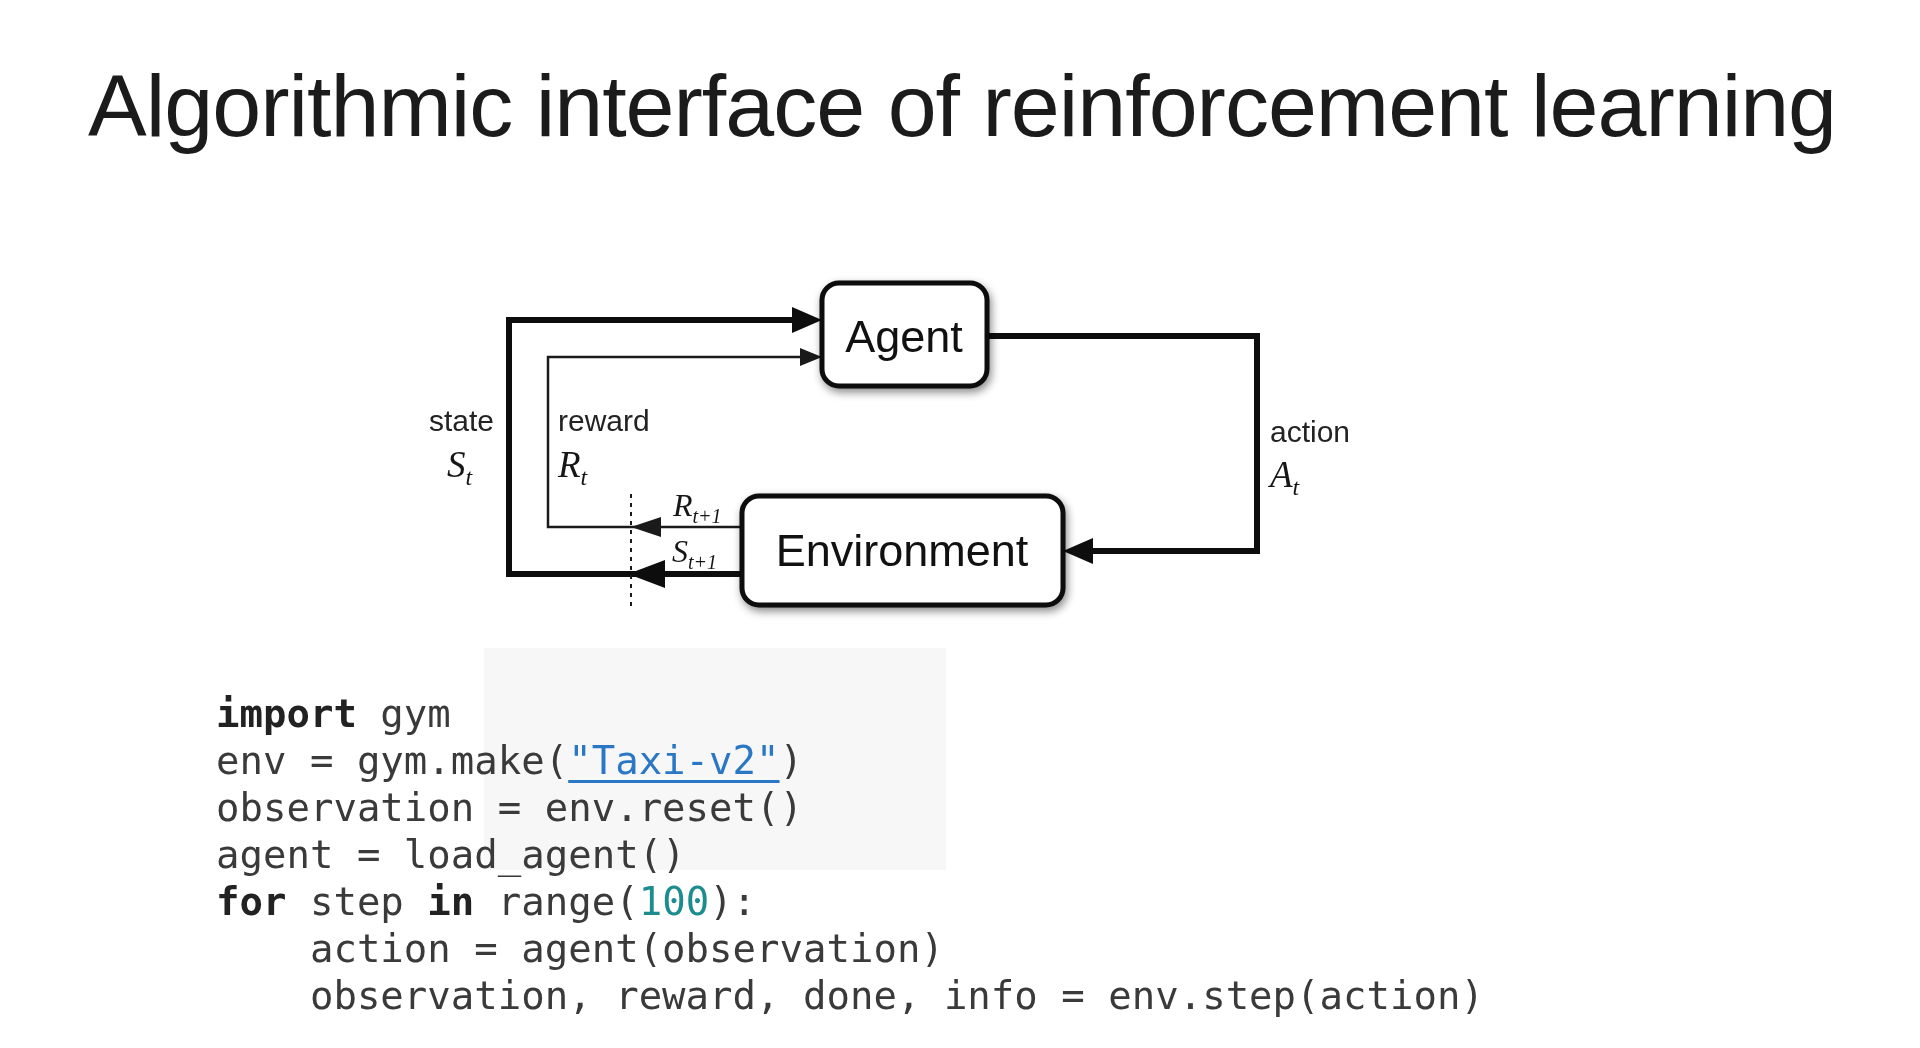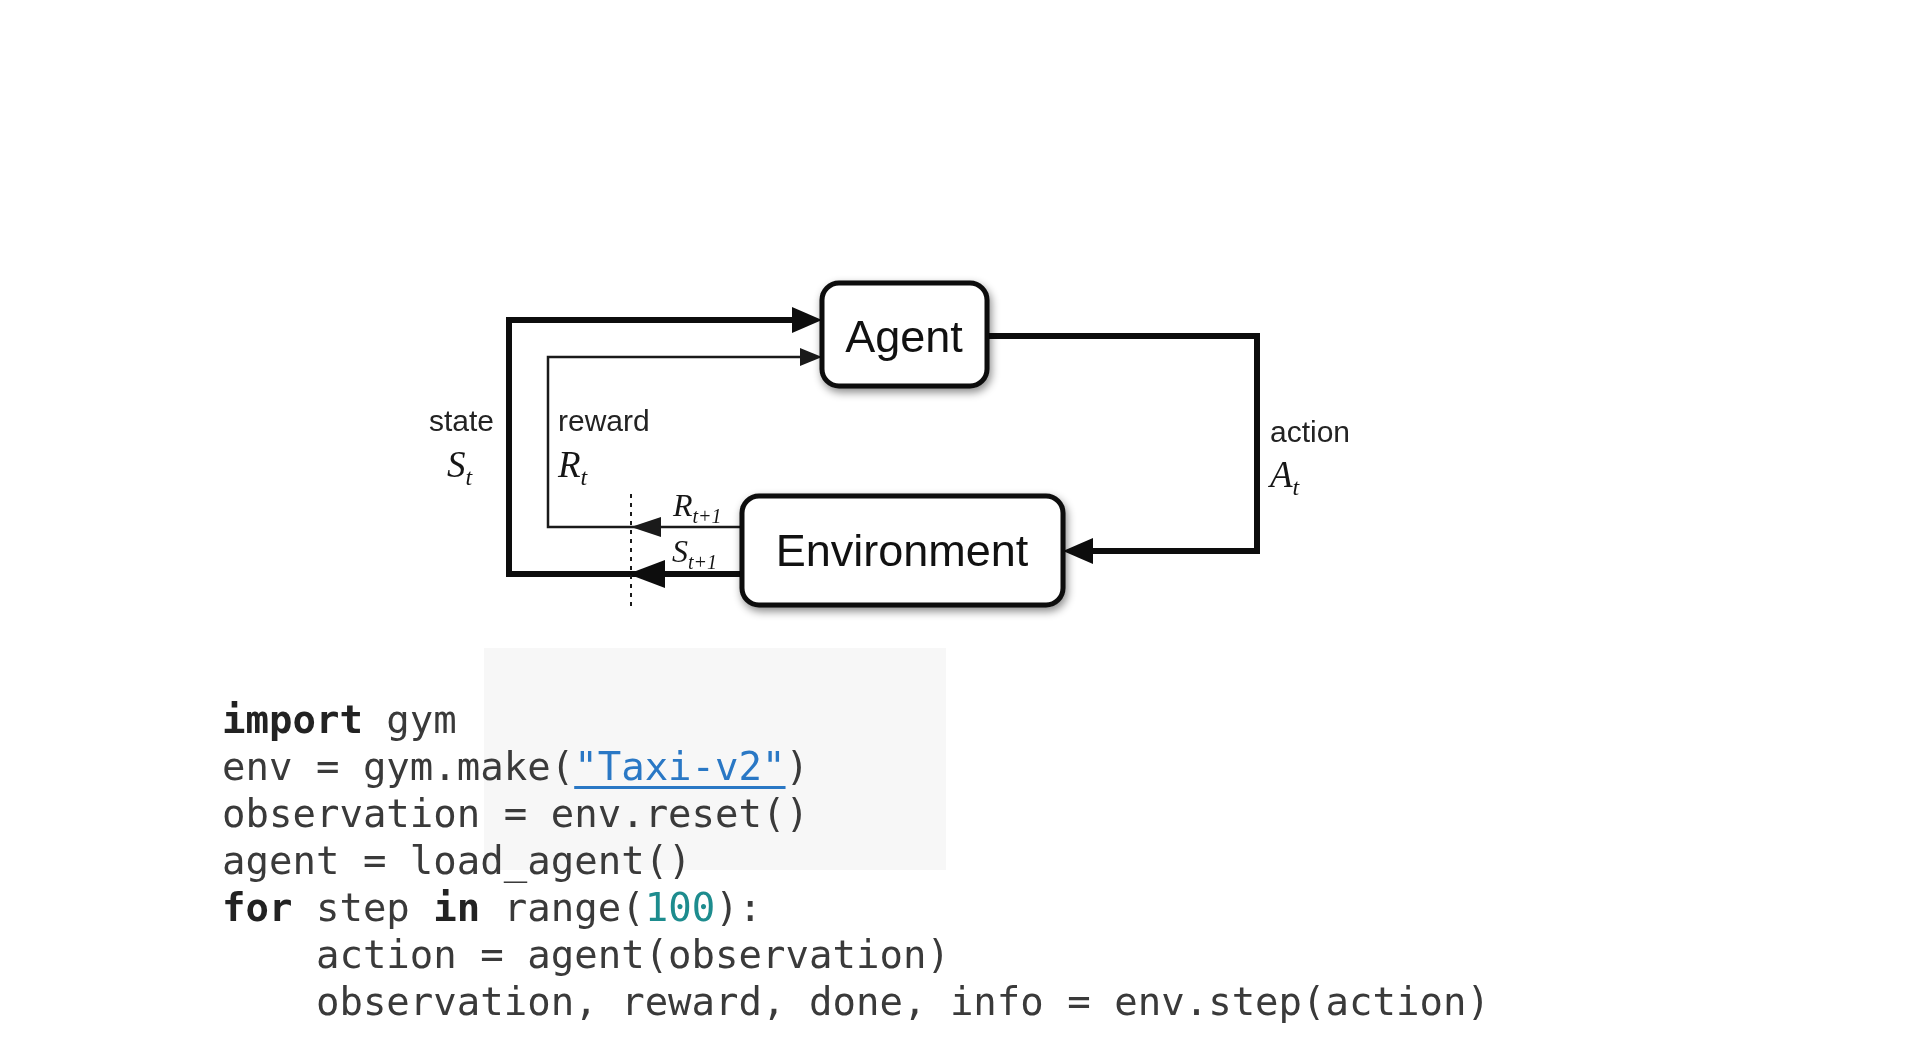--- a/index.html
+++ b/index.html
@@ -30,38 +30,39 @@
     top: 648px;
     width: 462px;
     height: 222px;
     background: #f7f7f7;
   }
   svg.diagram { position: absolute; left: 0; top: 0; }
   .code-block {
     position: absolute;
     left: 209px;
     top: 683px;
-    margin: 13px;
+    margin: 7px;
     font-family: "DejaVu Sans Mono", "Liberation Mono", monospace;
     font-size: 39px;
     line-height: 47px;
     color: var(--code-text, #3a3a3a);
     white-space: pre;
   }
   .code-line { height: 47px; }
   .seg-plain { color: var(--code-text, #3a3a3a); }
   .seg-kw    { color: var(--kw-color, #222222); font-weight: bold; }
   .seg-link  { color: var(--link-color, #2a78c5); text-decoration: underline; text-underline-offset: 6px; }
   .seg-num   { color: var(--num-color, #1d8c8e); }
 </style>
 </head>
 <body>
 
 <div class="slide">
 
+  <h1 class="slide-title">Algorithmic interface of reinforcement learning</h1>
 
   <div class="code-bg"></div>
 
   <svg class="diagram" width="1920" height="1048" viewBox="0 0 1920 1048">
     <defs>
       <filter id="boxshadow" x="-30%" y="-30%" width="160%" height="160%">
         <feDropShadow dx="2" dy="4" stdDeviation="4" flood-color="#000000" flood-opacity="0.45"></feDropShadow>
       </filter>
     </defs>
 

